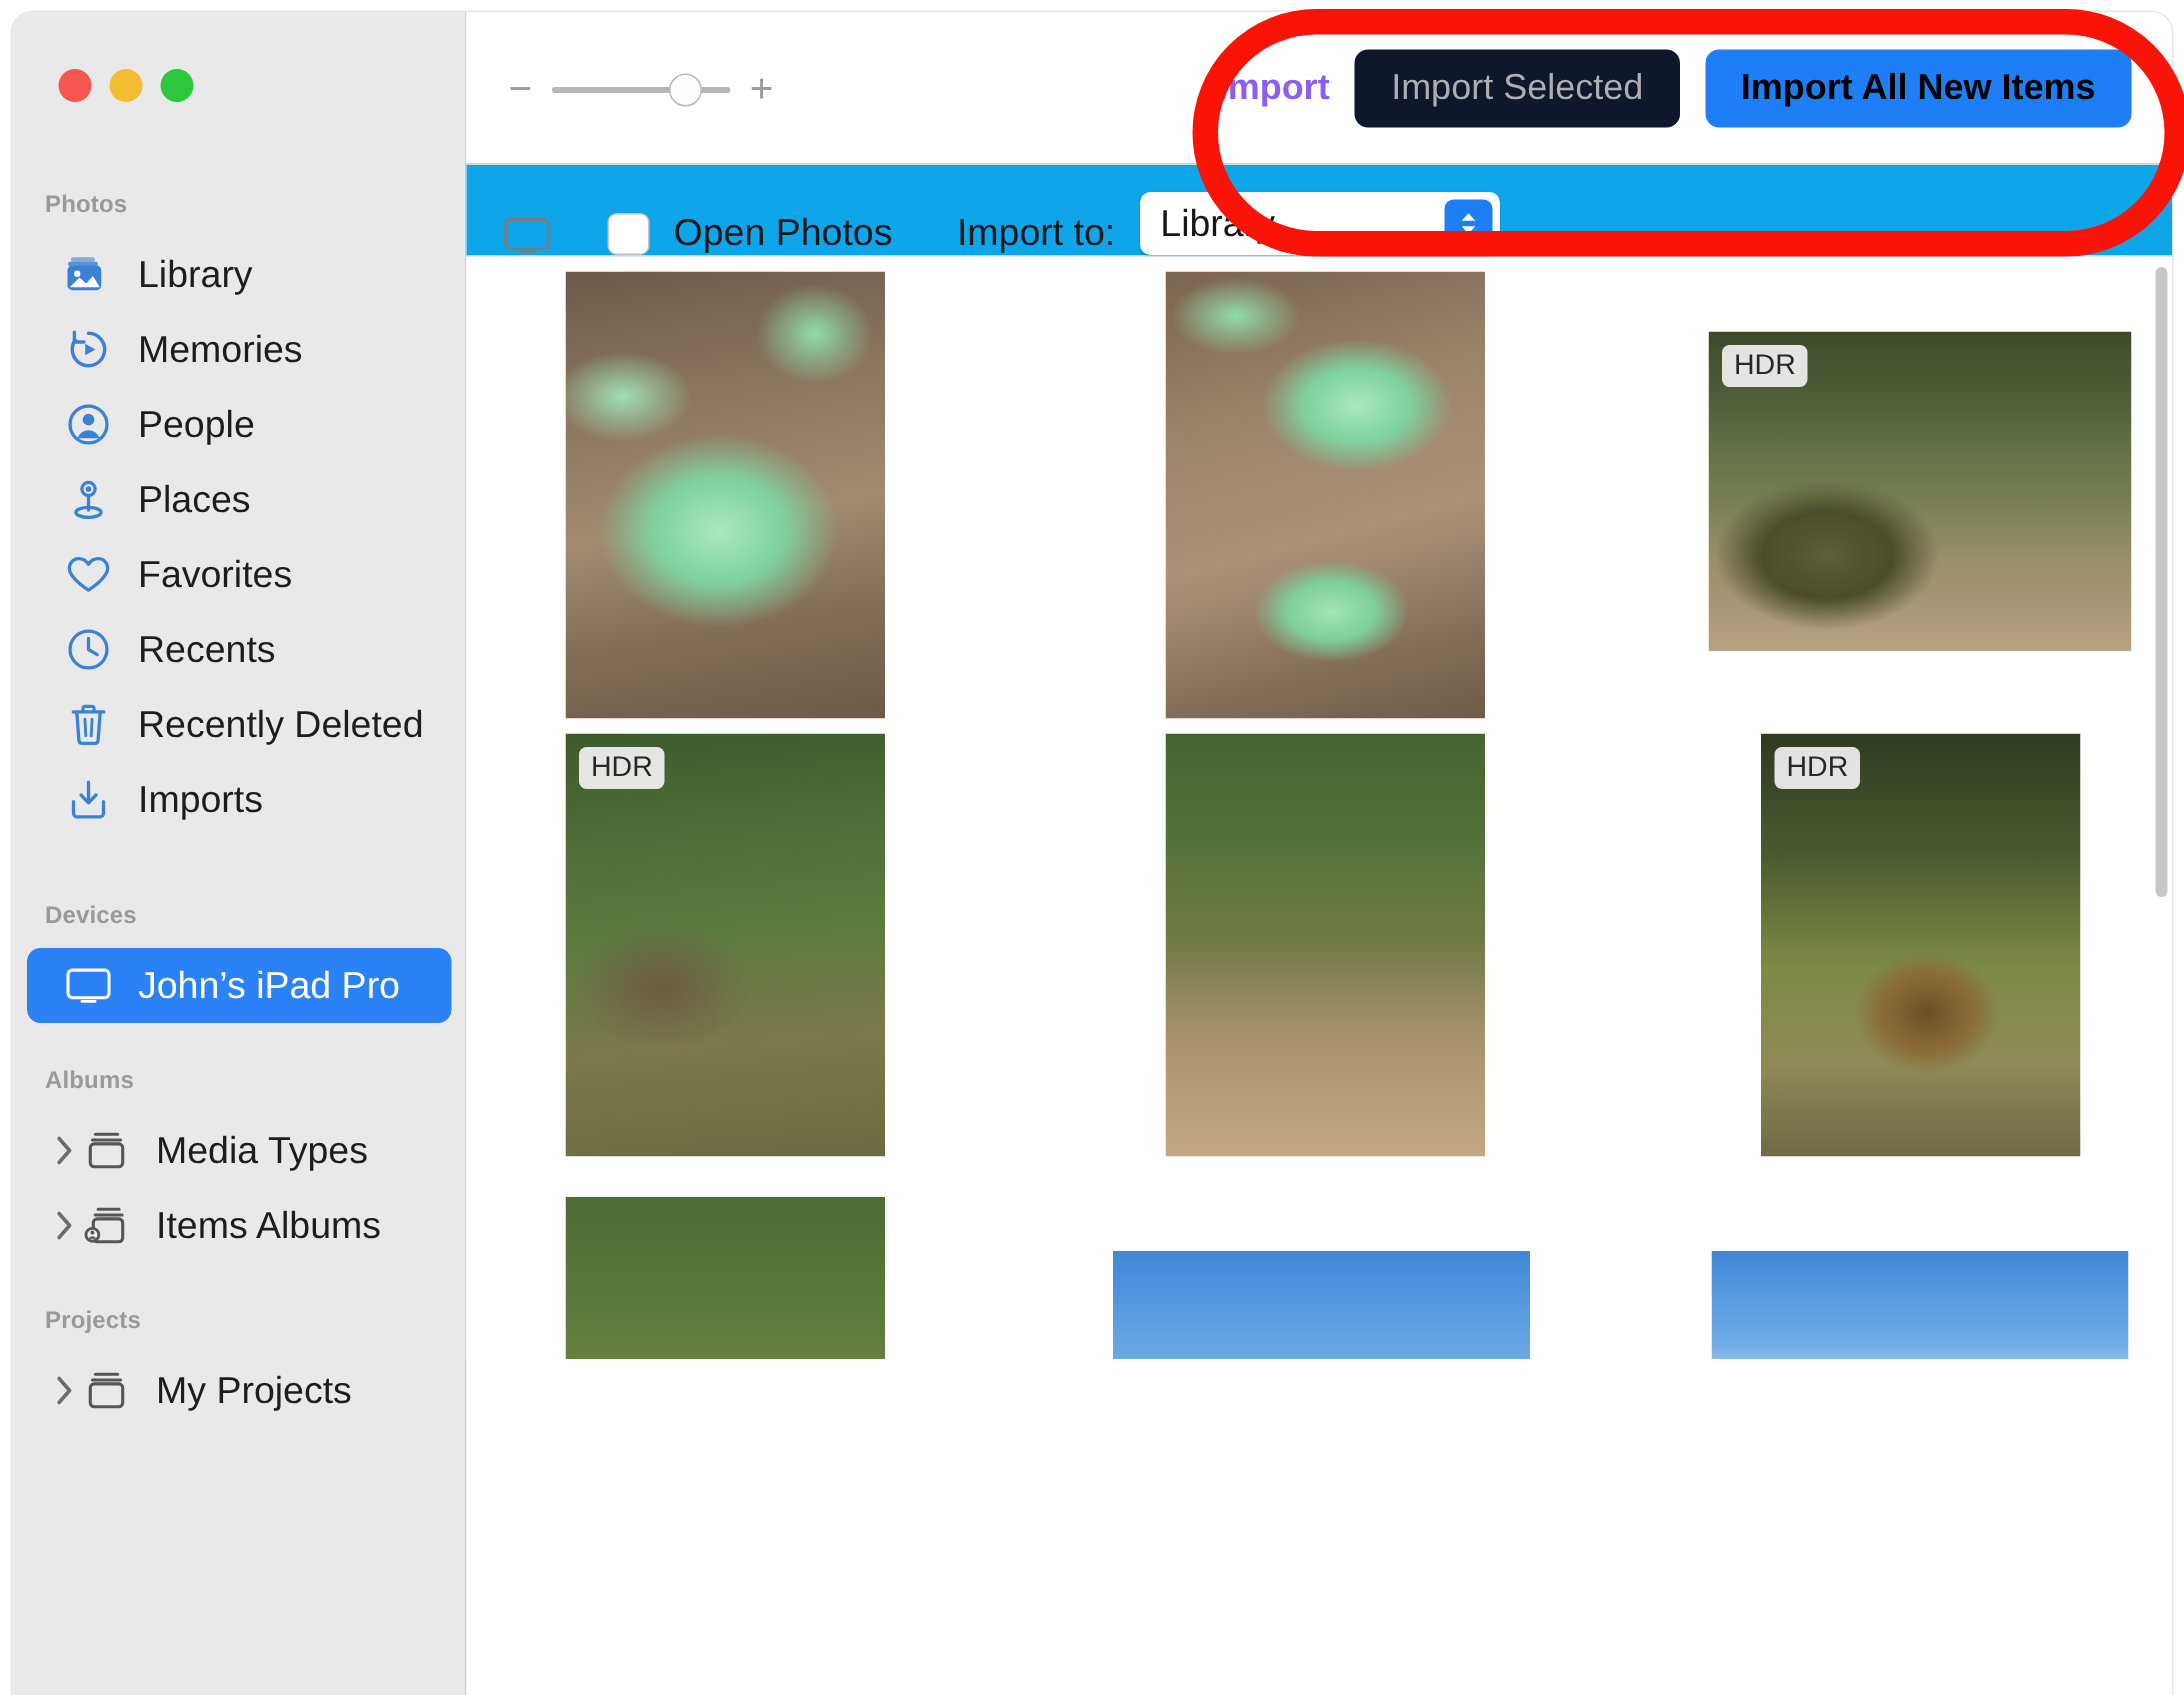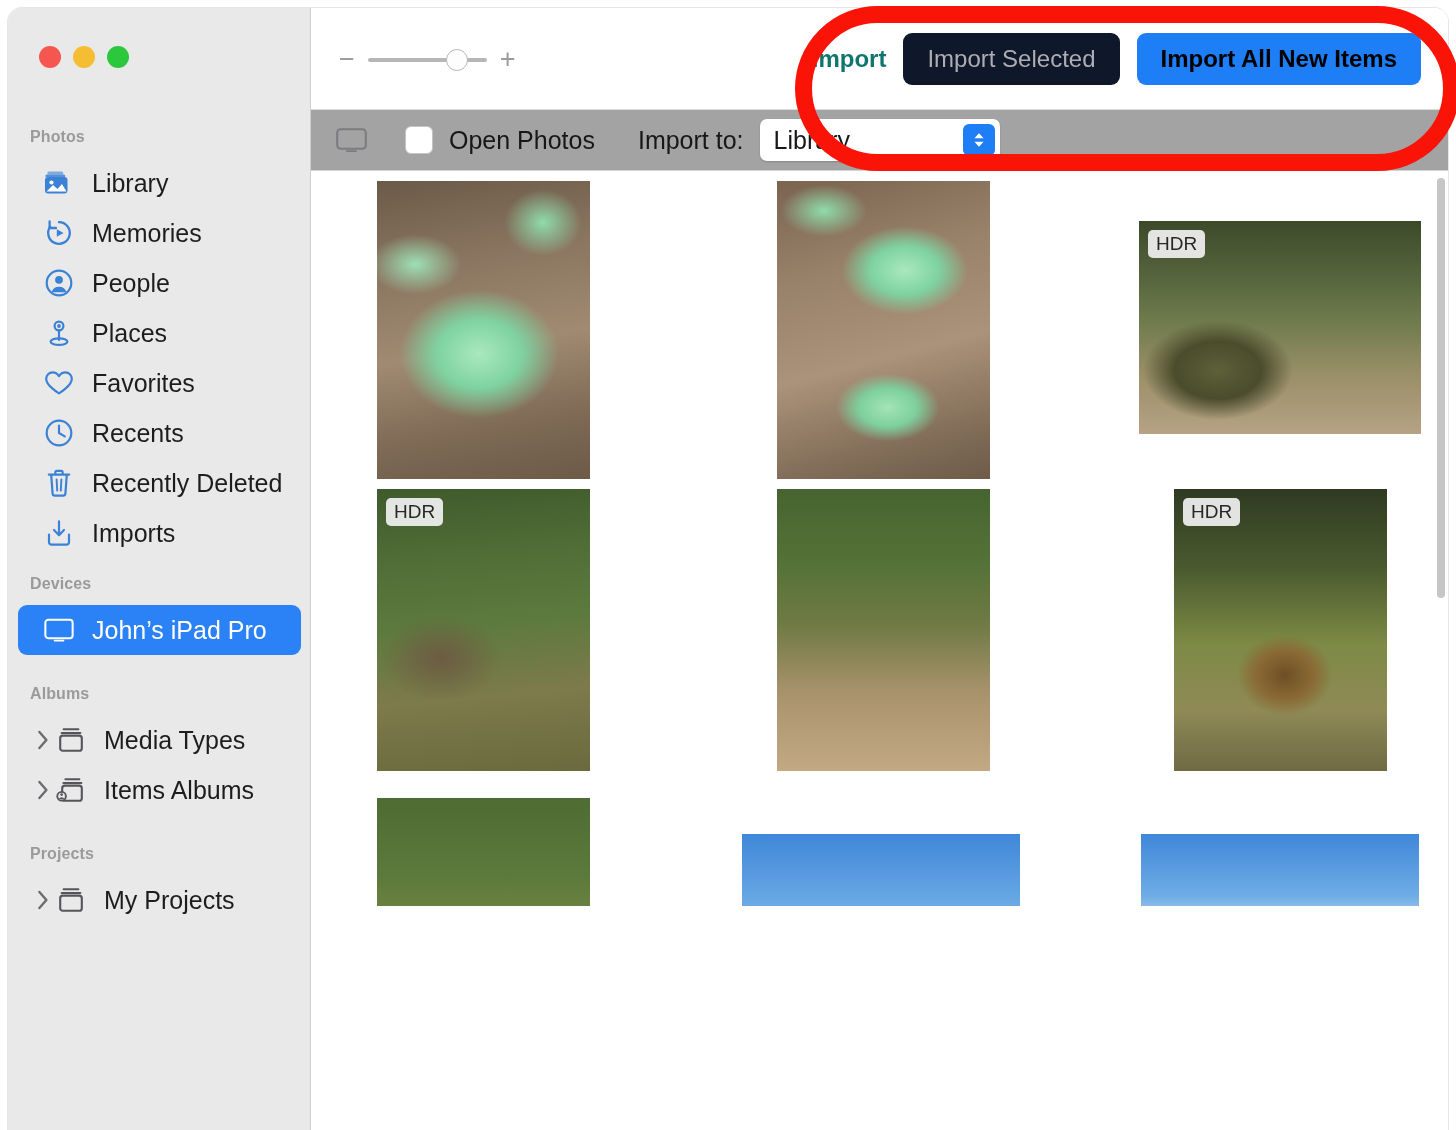--- a/index.html
+++ b/index.html
@@ -89,44 +89,44 @@
   #zoom-thumb {
     position: absolute; left: 95px; top: 0;
     width: 22px; height: 22px; border-radius: 50%;
     background: #fdfdfd; border: 1px solid #b9b9b9;
   }
 
   #import-group {
     position: absolute; right: 27px; top: 25px;
     display: flex; align-items: center; gap: 17px;
   }
-  #import-label { font-size: 24px; font-weight: bold; color: #0f766e; }
+  #import-label { font-size: 24px; font-weight: bold; color: #8b5cf6; }
   #btn-import-selected {
     height: 52px; padding: 0 24px;
     display: flex; align-items: center;
     background: #0f172a; border: none; border-radius: 9px;
     font-size: 24px; color: #aeaeb2;
     font-family: "Liberation Sans", sans-serif;
   }
   #btn-import-all {
     height: 52px; padding: 0 24px;
     display: flex; align-items: center;
     background: #1d7ef5; border: none; border-radius: 9px;
     font-size: 24px; font-weight: bold; color: #000000;
     font-family: "Liberation Sans", sans-serif;
   }
 
   
   #toolbar-sub {
     position: absolute; left: 0; top: 101px;
     width: 1137px; height: 62px;
-    background: #a3a3a3;
+    background: #0ea5e9;
     border-top: 1px solid #dcdcdc;
     border-bottom: 1px solid #d3d3d3;
-    display: flex; align-items: center;
+    display: flex; align-items: flex-end;
   }
   #display-icon { margin-left: 25px; width: 31px; height: 25px; }
   #checkbox-open-photos {
     margin-left: 38px;
     width: 28px; height: 28px;
     background: #ffffff; border: 1px solid #c4c4c6;
     border-radius: 6px;
   }
   #label-open-photos { margin-left: 16px; font-size: 25px; color: #17171a; }
   #label-import-to  { margin-left: 43px; font-size: 25px; color: #17171a; }
@@ -278,21 +278,21 @@
           <span class="ico">
             <svg width="26" height="28" viewBox="0 0 26 28">
       <path d="M13 2.4 L13 15.6" stroke="#3b82d6" stroke-width="2.2" stroke-linecap="round"></path>
       <path d="M8 11 L13 16.2 L18 11" fill="none" stroke="#3b82d6" stroke-width="2.2" stroke-linecap="round" stroke-linejoin="round"></path>
       <path d="M3 15.5 L3 23.2 A2.4 2.4 0 0 0 5.4 25.6 L20.6 25.6
                A2.4 2.4 0 0 0 23 23.2 L23 15.5" fill="none" stroke="#3b82d6" stroke-width="2.2" stroke-linecap="round"></path>
             </svg>
           </span>
           <span>Imports</span>
         </div>
-        <div class="side-section" style="margin-top: 17px; margin-bottom: 12px;">Devices</div>
+        <div class="side-section" style="margin-top: 44px; margin-bottom: 12px;">Devices</div>
         <div class="side-item selected">
           <span class="ico">
             <svg width="31" height="25" viewBox="0 0 31 25">
       <rect x="1.4" y="1.4" width="28.2" height="19" rx="3" fill="none" stroke="#ffffff" stroke-width="2.1"></rect>
       <rect x="10" y="22" width="11" height="1.8" rx="0.9" fill="#ffffff"></rect>
             </svg>
           </span>
           <span>John’s iPad Pro</span>
         </div>
         <div class="side-section" style="margin-top: 30px; margin-bottom: 12px;">Albums</div>

